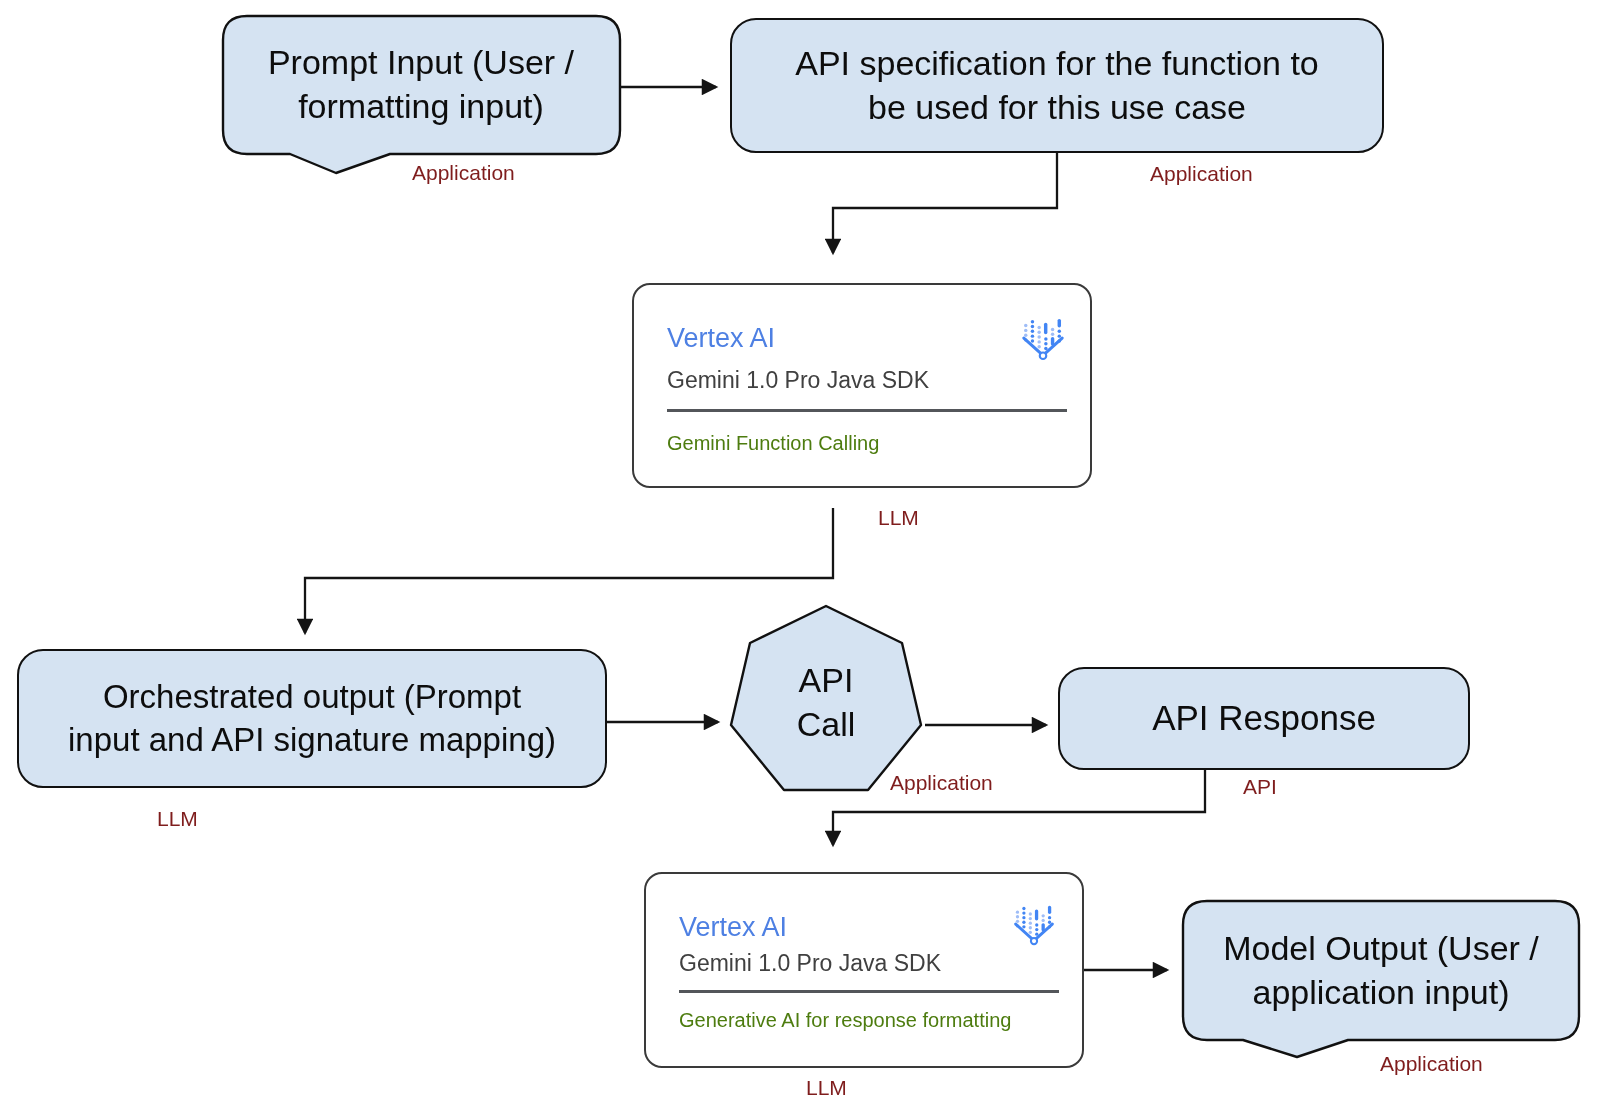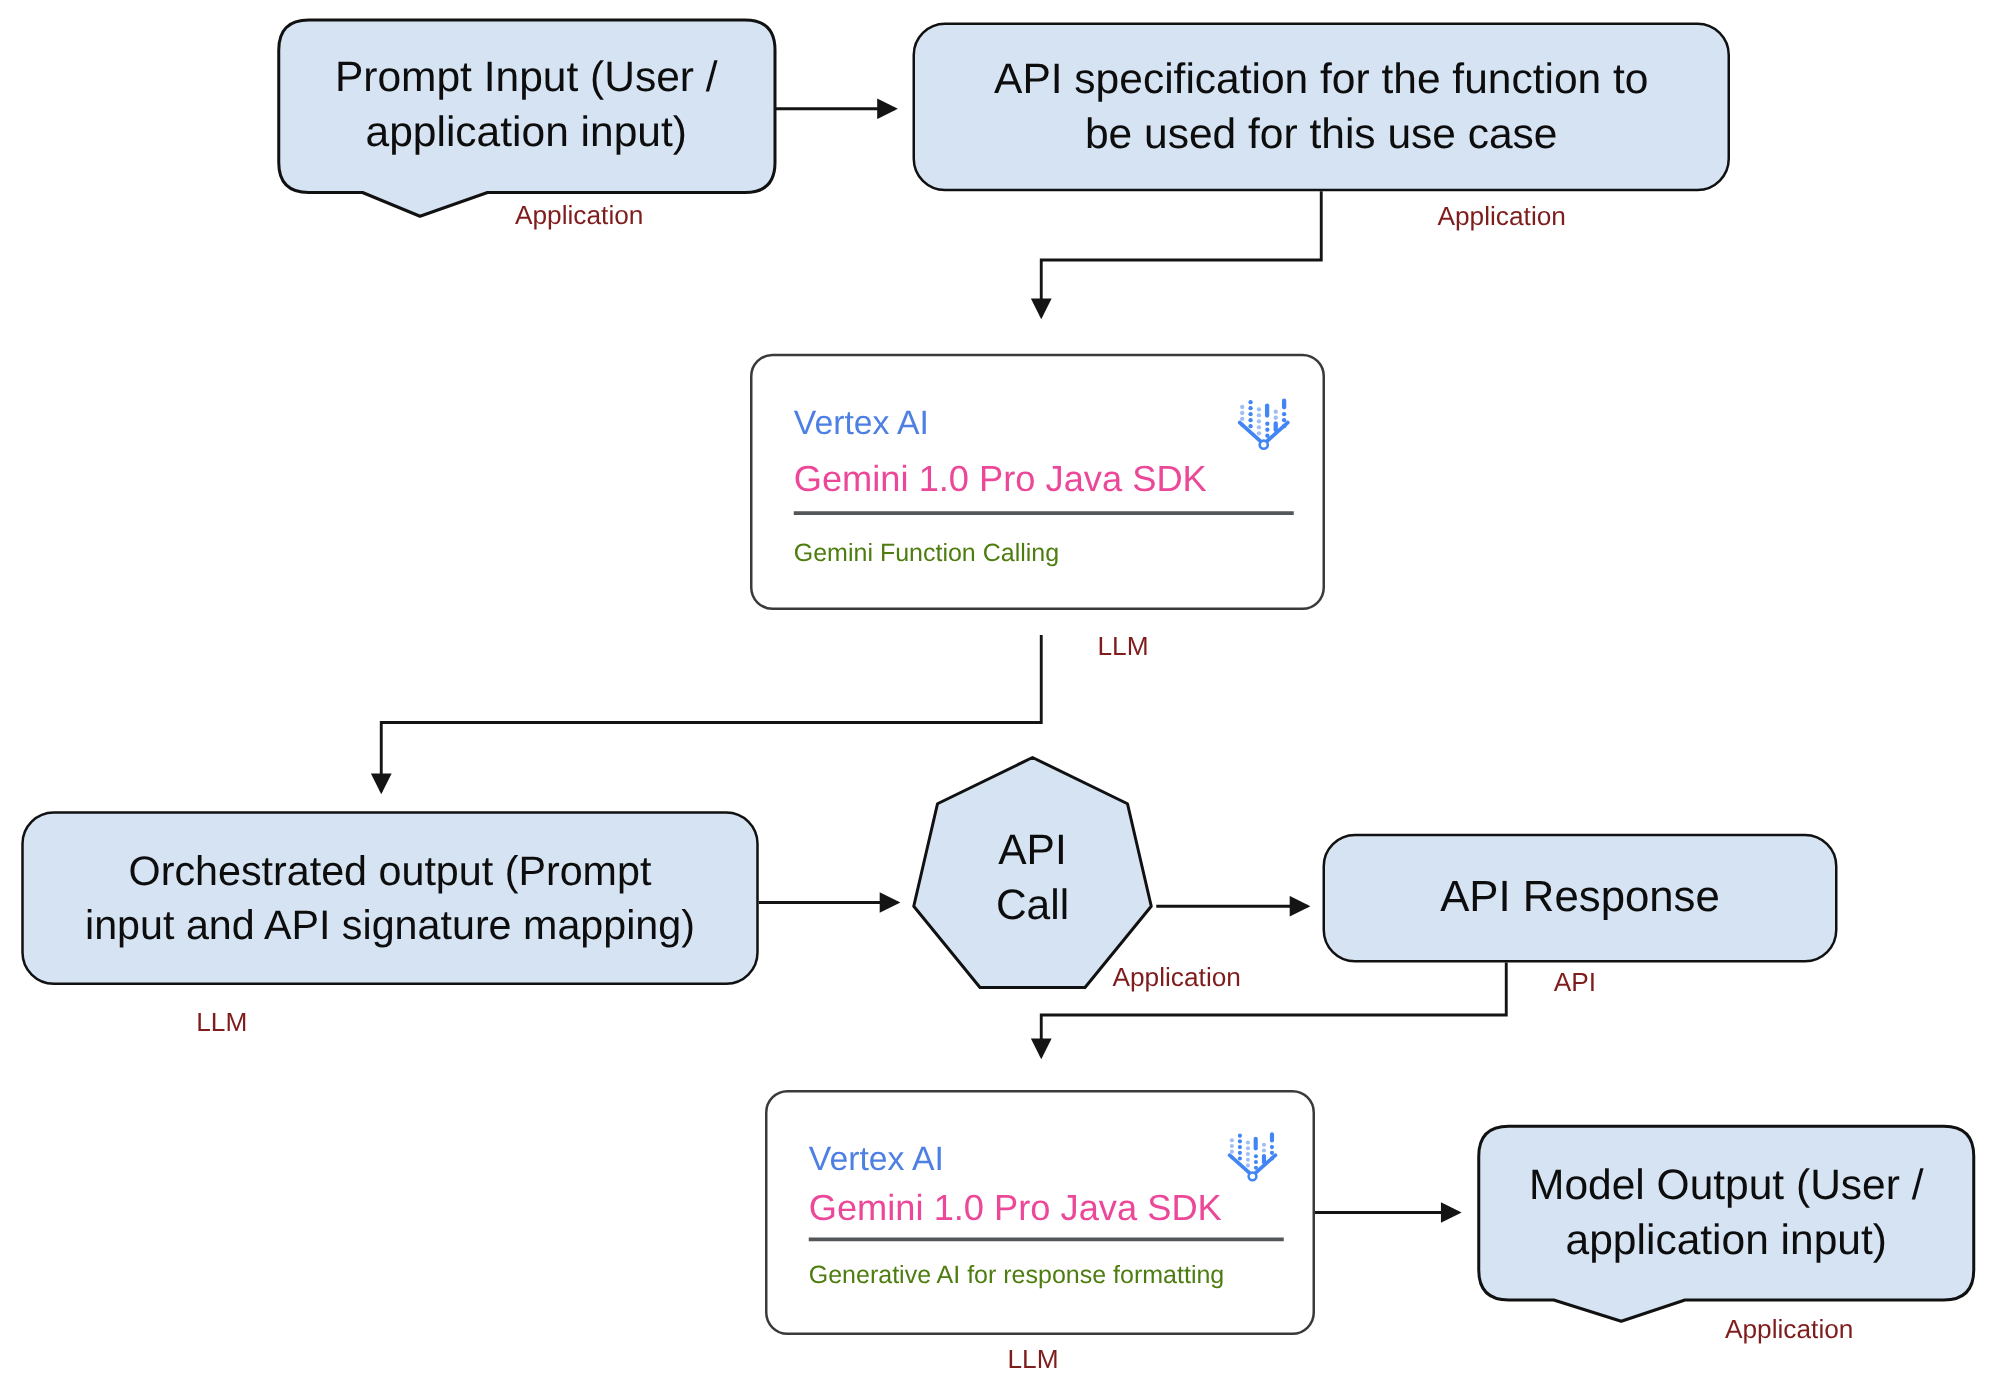--- a/index.html
+++ b/index.html
@@ -25,26 +25,26 @@
     position:absolute;display:flex;align-items:center;justify-content:center;
     font-size:34px;line-height:1.28;text-align:center;white-space:pre-line;color:#0d0d0d;
   }
   .shape-text.prompt{left:231px;top:16px;width:380px;height:138px;}
   .shape-text.model{left:1191px;top:901px;width:380px;height:139px;}
   .shape-text.heptagon{left:751px;top:652px;width:150px;height:102px;}
 
   
   .card{
     position:absolute;box-sizing:border-box;background:#ffffff;
-    border:2.6px solid #3a3a3a;border-radius:18px;
+    border:2.6px solid #3a3a3a;border-radius:18px;margin-left:32px;
   }
   .card.llm1{left:600px;top:283px;width:460px;height:205px;}
   .card.llm2{left:612px;top:872px;width:440px;height:196px;}
   .card .product{position:absolute;left:33px;font-size:27px;line-height:1.15;color:#4e80e3;}
-  .card .sdk{position:absolute;left:33px;font-size:29px;line-height:1.2;color:#ec4899;}
+  .card .sdk{position:absolute;left:33px;font-size:23px;line-height:1.2;color:#404040;}
   .card .divider{position:absolute;left:33px;height:3px;background:#53565a;}
   .card .feature{position:absolute;left:33px;font-size:20px;line-height:1.2;color:#4d7c0f;}
   .card .vertex-icon{position:absolute;}
   .card.llm1 .product{top:38px;}
   .card.llm1 .sdk{top:82px;}
   .card.llm1 .divider{top:124px;width:400px;}
   .card.llm1 .feature{top:146px;}
   .card.llm1 .vertex-icon{right:24px;top:30px;}
   .card.llm2 .product{top:38px;}
   .card.llm2 .sdk{top:76px;}
@@ -90,21 +90,21 @@
     <path d="M1052 970 H1167" fill="none" stroke="#141414" stroke-width="2.3" marker-end="url(#arrow)"></path>
   </svg>
 
   <div class="box api-spec">API specification for the function to
 be used for this use case</div>
   <div class="box orchestrated">Orchestrated output (Prompt
 input and API signature mapping)</div>
   <div class="box api-response">API Response</div>
 
   <div class="shape-text prompt">Prompt Input (User /
-application input)</div>
+formatting input)</div>
   <div class="shape-text model">Model Output (User /
 application input)</div>
   <div class="shape-text heptagon">API
 Call</div>
 
   <div class="card llm1">
     <span class="product">Vertex AI</span>
     <span class="sdk">Gemini 1.0 Pro Java SDK</span>
     <span class="divider"></span>
     <span class="feature">Gemini Function Calling</span>

